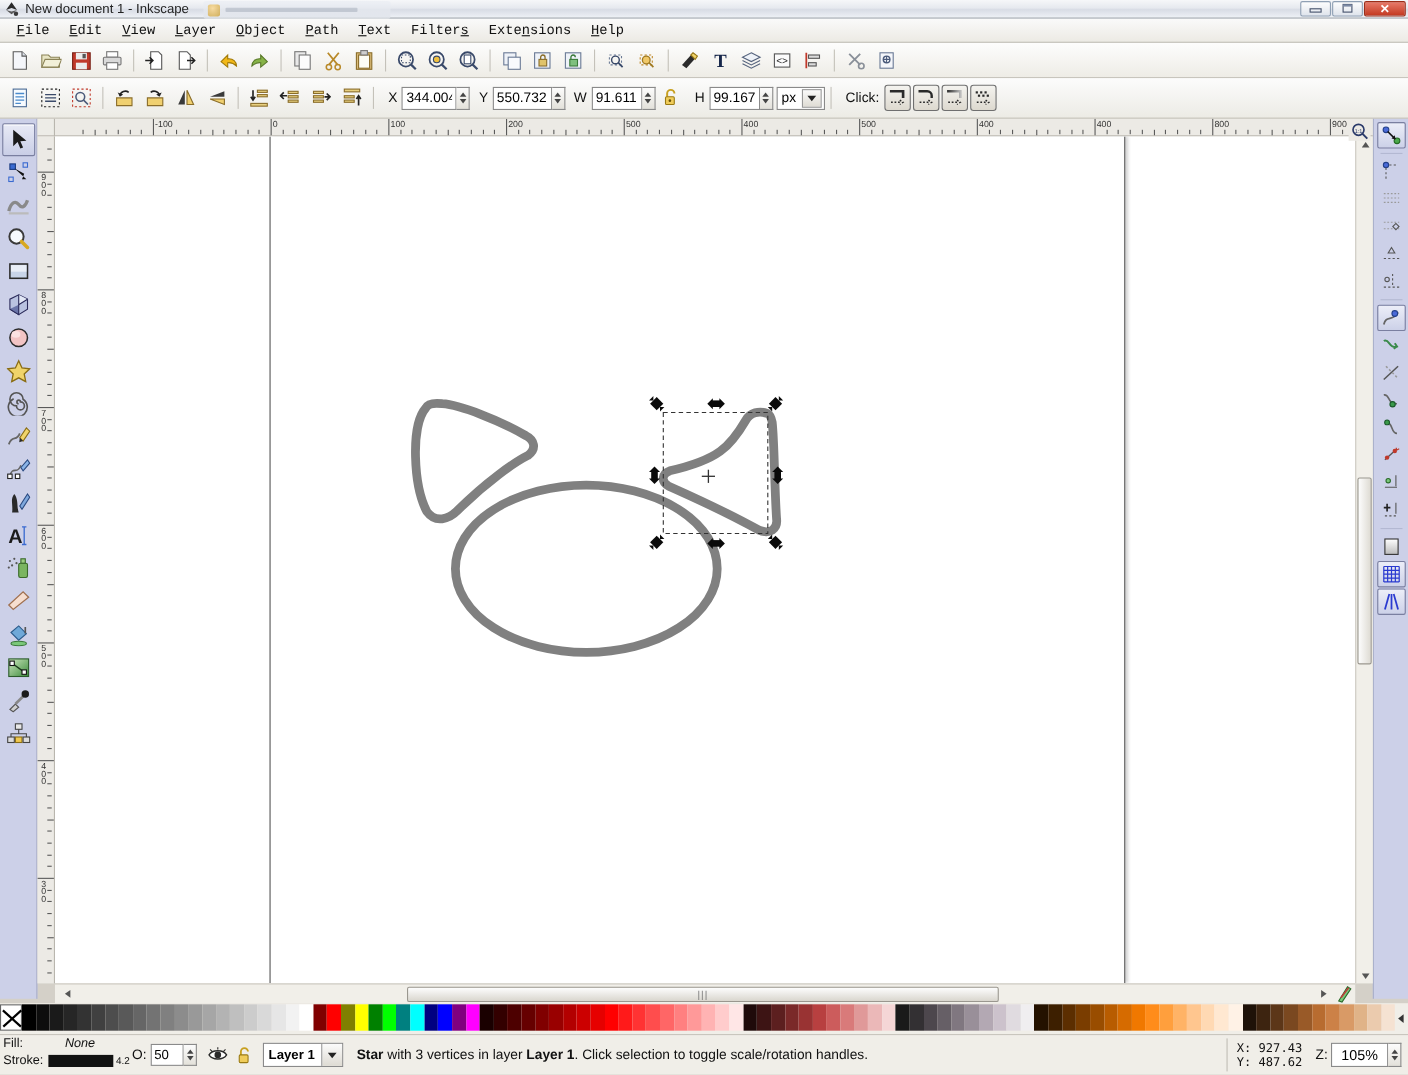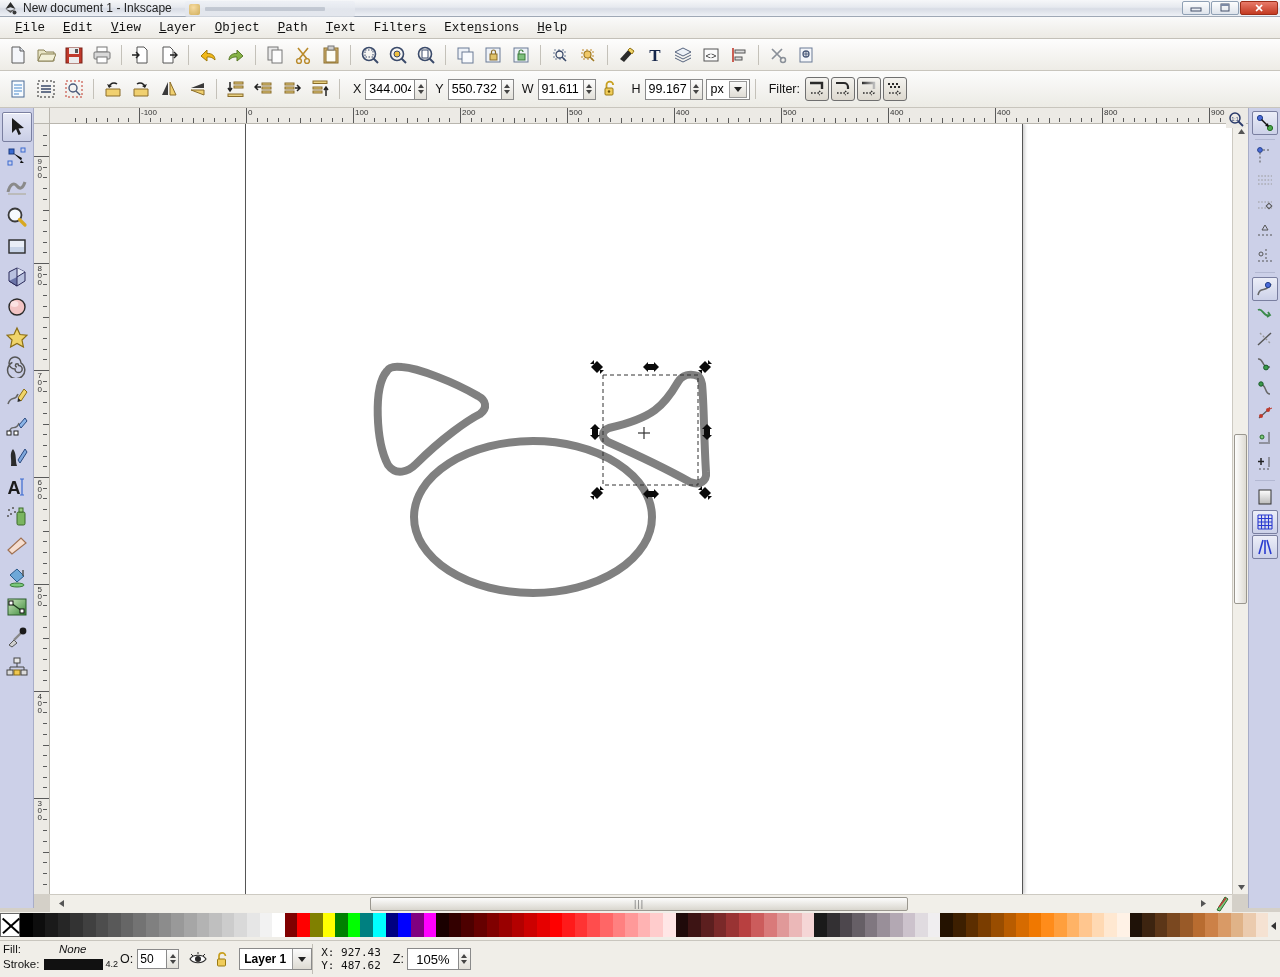--- a/index.html
+++ b/index.html
@@ -607,21 +607,21 @@
     </div>
 
     <div class="unitsel">
       <span>px</span>
       <span class="dd">
           <i></i>
         </span>
     </div>
 
     <div class="sep"></div>
-    <span class="lbl">Filter:</span>
+    <span class="lbl">Click:</span>
 
     <div class="affect-btn">
       <svg width="18" height="18" viewBox="0 0 18 18">
           <path d="M2 3 h12 v6" fill="none" stroke="#2a2a2a" stroke-width="2.4"></path>
           <path d="M3 13 h8 M11 11 l3 2 -3 2" stroke="#2a2a2a" stroke-width="1.3" fill="none" stroke-dasharray="1.6 1.6"></path>
         </svg>
     </div>
     <div class="affect-btn">
       <svg width="18" height="18" viewBox="0 0 18 18">
           <path d="M2 3 h8 a4 4 0 0 1 4 4 v2" fill="none" stroke="#2a2a2a" stroke-width="2.2"></path>
@@ -1374,20 +1374,23 @@
         </svg>
     </div>
 
     <div class="layer-sel">
       <span class="nm">Layer 1</span>
       <span class="dd">
           <i></i>
         </span>
     </div>
 
+    <div class="statusmsg">
+      <b>Star</b><span> with 3 vertices in layer </span><b>Layer 1</b><span>. Click selection to toggle scale/rotation handles.</span>
+    </div>
 
     <div class="coords">
       <div><span>X:</span> <span>927.43</span></div>
       <div><span>Y:</span> <span>487.62</span></div>
     </div>
 
     <div class="zoombox">
       <span class="lbl" style="margin:0 3px 0 4px">Z:</span>
       <div class="zfield">105%</div>
       <div class="spin-arrows" style="height:22px">

